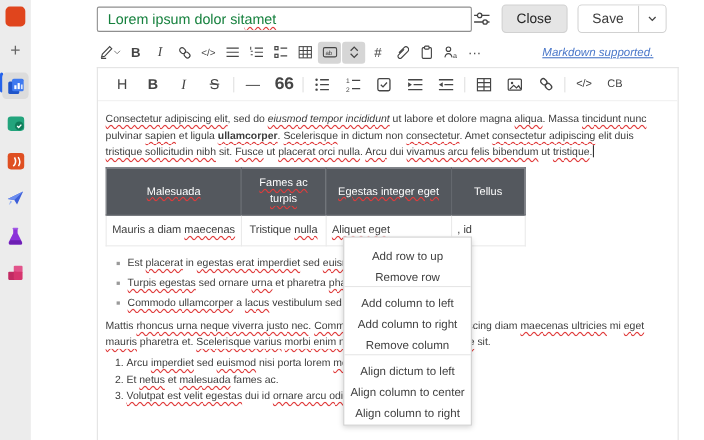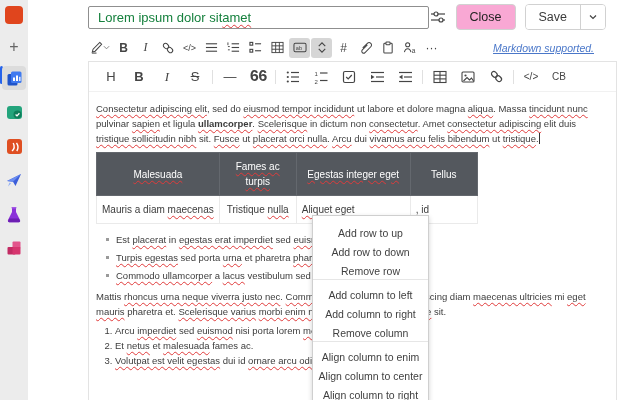--- a/index.html
+++ b/index.html
@@ -19,21 +19,21 @@
     border-radius:2px; }
 
   
   .main { position:absolute; left:28px; top:0; width:612px; height:400px; }
 
   .topbar { height:34px; display:flex; align-items:center; padding-left:60px; padding-right:34px; }
   .titlebox { width:352px; height:23px; border:1px solid #8f8f8f; border-radius:2px;
     background:#fff; font-size:13px; color:#15803d; padding:0 9px; display:flex; align-items:center;
     white-space:nowrap; overflow:hidden; }
   .top-actions { margin-left:auto; display:flex; align-items:center; gap:9px; }
-  .btn { height:26px; padding:0 13px; background:#f9a8d4; border:1px solid #d1d1d1;
+  .btn { height:26px; padding:0 13px; background:#e5e5e5; border:1px solid #d1d1d1;
     border-radius:4px; font-size:12.5px; color:#242424; display:flex; align-items:center; }
   .split { display:flex; border:1px solid #d1d1d1; border-radius:4px; overflow:hidden; height:26px; }
   .split .seg1 { padding:0 13px; display:flex; align-items:center; font-size:12.5px; background:#fff; }
   .split .seg2 { width:25px; display:flex; align-items:center; justify-content:center;
     border-left:1px solid #d1d1d1; background:#fff; }
 
   .toolbar1 { height:27px; display:flex; align-items:center; gap:1px;
     padding-left:60px; padding-right:46px; }
   .t1 { min-width:21px; height:20px; padding:0 2px; display:flex; align-items:center;
     justify-content:center; border-radius:3px; color:#444; font-size:12px; }
@@ -53,21 +53,21 @@
   .t2 .small { font-size:10px; letter-spacing:0; }
   .t2 .q { font-weight:bold; font-size:16px; letter-spacing:-1px; font-family:Liberation Mono, monospace; }
   .sep { width:1px; height:14px; background:#e0e0e0; }
 
   .content { padding:0 8px 0 7px; font-size:9.5px; line-height:15px; color:#3c3c3c; }
   .content h1 { font-size:19px; font-weight:bold; color:#333; margin-top:12px;
     padding-bottom:8px; border-bottom:1px solid #dcdcdc; }
   .p1 { margin-top:9px; }
   .sp { text-decoration:underline; text-decoration-style:wavy; text-decoration-color:#e03b3b;
     text-decoration-thickness:1px; text-underline-offset:2px;text-align:right; }
-  .it { } .bd { font-weight:bold; }
+  .it { font-style:italic; } .bd { font-weight:bold; }
   .cursor { display:inline-block; width:1px; height:11px; background:#333; vertical-align:-2px; }
 
   table.doc { border-collapse:collapse; margin-top:6px; font-size:10px; table-layout:fixed; }
   table.doc th { background:#54585e; color:#fff; font-weight:normal; border:1px solid #64686e;
     padding:6px 4px; text-align:center; }
   table.doc td { border:1px solid #eaeaea; padding:6px 5px; text-align:center; background:#fff;
     overflow:hidden; white-space:nowrap; }
   table.doc td.cl { text-align:left; } table.doc td.cr { text-align:left; }
 
   ul.doc { margin-top:8px; list-style:none; padding-left:10px; }
@@ -401,21 +401,21 @@
           <td><span>Mauris a diam </span><span class="sp">maecenas</span></td>
           <td><span>Tristique </span><span class="sp">nulla</span></td>
           <td class="cl"><span class="sp">Aliquet eget</span></td>
           <td class="cr"><span>, id</span></td>
         </tr>
       </tbody>
         </table>
 
       <ul class="doc">
         <li><span>Est </span><span class="sp">placerat</span><span> in </span><span class="sp">egestas erat imperdiet</span><span> sed </span><span class="sp">euismod</span><span> nisi porta</span></li>
-        <li><span class="sp">Turpis egestas</span><span> sed porta </span><span class="sp">urna</span><span> et pharetra </span><span class="sp">pharetra massa</span></li>
+        <li><span class="sp">Turpis egestas</span><span> sed ornare </span><span class="sp">urna</span><span> et pharetra </span><span class="sp">pharetra massa</span></li>
         <li><span class="sp">Commodo ullamcorper</span><span> a </span><span class="sp">lacus</span><span> vestibulum sed </span><span class="sp">arcu</span><span> non.</span></li>
       </ul>
 
       <p class="p2"><span>Mattis </span><span class="sp">rhoncus urna neque viverra justo nec</span><span>. </span><span class="sp">Commodo odio aenean</span><span> sed adipiscing diam </span><span class="sp">maecenas ultricies</span><span> mi </span><span class="sp">eget mauris</span><span> pharetra et. </span><span class="sp">Scelerisque varius</span><span> </span><span class="sp">morbi enim nunc faucibus</span><span> a </span><span class="sp">pellentesque</span><span> sit.</span></p>
 
       <ol class="doc">
         <li><span>Arcu </span><span class="sp">imperdiet</span><span> sed </span><span class="sp">euismod</span><span> nisi porta lorem </span><span class="sp">mollis aliquam</span><span> ut.</span></li>
         <li><span>Et </span><span class="sp">netus</span><span> et </span><span class="sp">malesuada</span><span> fames ac.</span></li>
         <li><span class="sp">Volutpat est velit egestas</span><span> dui id </span><span class="sp">ornare arcu odio ut</span><span>. Ac </span><span class="sp">odio</span><span> tempor.</span></li>
       </ol>
@@ -431,30 +431,20 @@
           <rect x="2" y="8.5" width="10" height="4"></rect>
           <line x1="7" y1="1.5" x2="7" y2="5.5"></line>
           <line x1="5" y1="3.5" x2="9" y2="3.5"></line>
         </g>
     </svg>
     <span>Add row to up</span>
   </div>
   <div class="mi">
     <svg class="ic" width="12" height="12" viewBox="0 0 14 14">
       <g stroke="#555" stroke-width="1.2" fill="none">
-          <rect x="2" y="1.5" width="10" height="4"></rect>
-          <line x1="7" y1="8.5" x2="7" y2="12.5"></line>
-          <line x1="5" y1="10.5" x2="9" y2="10.5"></line>
-        </g>
-    </svg>
-    <span>Add row to down</span>
-  </div>
-  <div class="mi">
-    <svg class="ic" width="12" height="12" viewBox="0 0 14 14">
-      <g stroke="#555" stroke-width="1.2" fill="none">
           <rect x="1.5" y="4.5" width="9" height="4"></rect>
           <line x1="10" y1="9" x2="13" y2="12"></line>
           <line x1="13" y1="9" x2="10" y2="12"></line>
         </g>
     </svg>
     <span>Remove row</span>
   </div>
   <div class="mdiv"></div>
   <div class="mi">
     <svg class="ic" width="12" height="12" viewBox="0 0 14 14">
@@ -489,21 +479,21 @@
   <div class="mdiv"></div>
   <div class="mi">
     <svg class="ic" width="12" height="12" viewBox="0 0 14 14">
       <g stroke="#555" stroke-width="1.2">
           <line x1="1.5" y1="1.5" x2="1.5" y2="12.5"></line>
           <line x1="4.5" y1="4" x2="12.5" y2="4"></line>
           <line x1="4.5" y1="7" x2="9.5" y2="7"></line>
           <line x1="4.5" y1="10" x2="12.5" y2="10"></line>
         </g>
     </svg>
-    <span>Align column to enim</span>
+    <span>Align dictum to left</span>
   </div>
   <div class="mi">
     <svg class="ic" width="12" height="12" viewBox="0 0 14 14">
       <g stroke="#555" stroke-width="1.2">
           <line x1="7" y1="1.5" x2="7" y2="12.5"></line>
           <line x1="2" y1="4" x2="12" y2="4"></line>
           <line x1="3.8" y1="7" x2="10.2" y2="7"></line>
           <line x1="2" y1="10" x2="12" y2="10"></line>
         </g>
     </svg>

